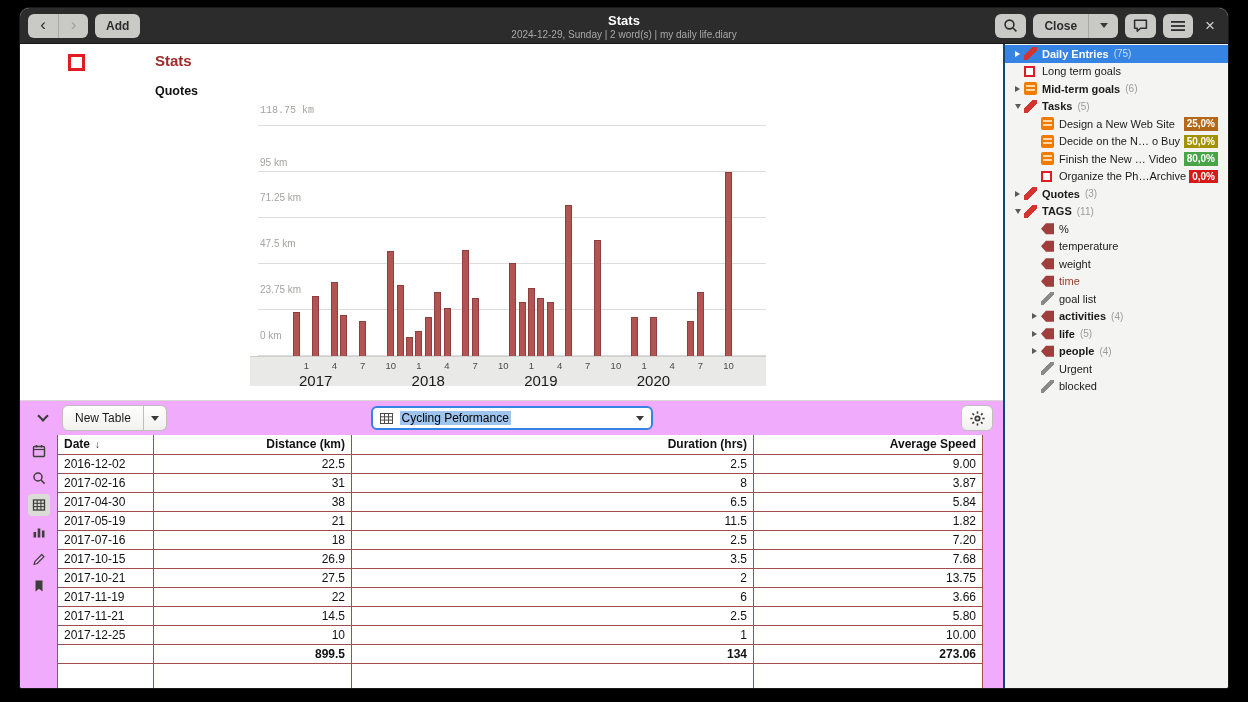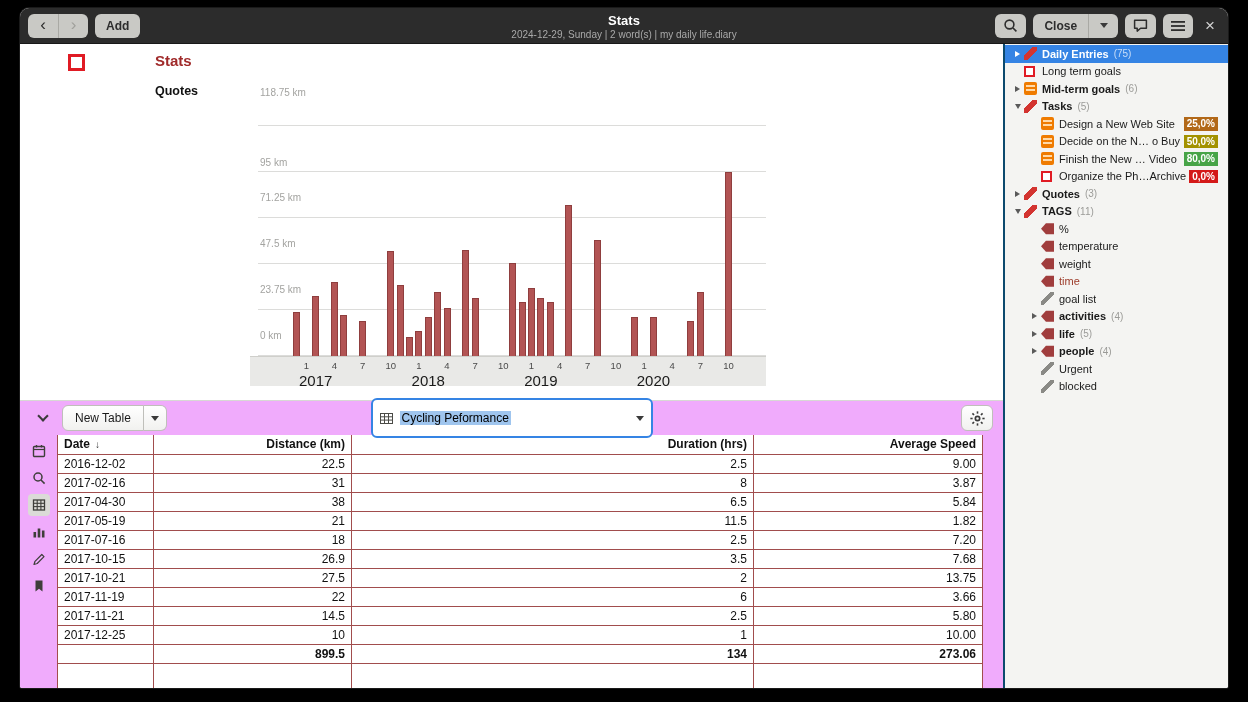--- a/index.html
+++ b/index.html
@@ -41,21 +41,21 @@
 .yearlabel{position:absolute;top:15px;font-size:15px;color:#1a1a1a;transform:translateX(-50%)}
 
 .bottom-panel{flex:1;background:#f0abfc;border-top:1px solid #d8d8d4;display:flex;flex-direction:column;min-height:0}
 .panel-toolbar{flex:0 0 34px;display:flex;align-items:center;padding:0 10px;position:relative}
 .flat-btn{background:transparent;border:none;width:26px;height:26px;display:flex;align-items:center;justify-content:center}
 .chev{width:8px;height:8px;border-right:2px solid #3a3a3a;border-bottom:2px solid #3a3a3a;transform:rotate(45deg);margin-top:-4px}
 .lt-group{display:inline-flex;margin-left:6px}
 .lt-btn{background:linear-gradient(#fff,#f1f1ef);border:1px solid #bfbfba;height:26px;font-size:12px;color:#1a1a1a;display:inline-flex;align-items:center;justify-content:center;padding:0 12px}
 .lt-group .lt-btn:first-child{border-radius:6px 0 0 6px}
 .lt-btn.lt-arrow{border-left:none;border-radius:0 6px 6px 0;padding:0 7px}
-.combo{position:absolute;left:50%;transform:translateX(-50%);width:282px;height:40px;background:#fff;border:2px solid #3584e4;border-radius:6px;display:flex;align-items:center;padding:0 7px;gap:7px}
+.combo{position:absolute;left:50%;transform:translateX(-50%);width:282px;height:24px;background:#fff;border:2px solid #3584e4;border-radius:6px;display:flex;align-items:center;padding:0 7px;gap:7px}
 .combo-value{font-size:12px;color:#000;background:#9fc5ee;padding:0 2px;white-space:nowrap}
 .combo .caret{margin-left:auto}
 .gear-btn{margin-left:auto;width:32px;height:26px;border:1px solid #bfbfba;background:linear-gradient(#fff,#f1f1ef);border-radius:6px;display:flex;align-items:center;justify-content:center}
 .panel-body{flex:1;display:flex;min-height:0;padding-right:20px}
 .mini-toolbar{flex:0 0 37px;display:flex;flex-direction:column;align-items:center;padding-top:5px;gap:5px}
 .mini-btn{width:22px;height:22px;border:none;background:transparent;border-radius:4px;display:flex;align-items:center;justify-content:center}
 .mini-btn.active{background:#dbdbd7}
 .tablewrap{flex:1;min-width:0;height:100%}
 table{width:100%;height:100%;border-collapse:collapse;font-size:12px;color:#111;background:#fff;table-layout:fixed}
 th,td{border:1px solid #a14d4d;padding:0 6px;height:19px;overflow:hidden;white-space:nowrap}
@@ -149,21 +149,21 @@
               <div class="glabel" style="bottom: 0px;">0 km</div>
               <div class="gridline" style="bottom: 45.9677px;"></div>
               <div class="glabel" style="bottom: 45.9677px;">23.75 km</div>
               <div class="gridline" style="bottom: 91.9355px;"></div>
               <div class="glabel" style="bottom: 91.9355px;">47.5 km</div>
               <div class="gridline" style="bottom: 137.903px;"></div>
               <div class="glabel" style="bottom: 137.903px;">71.25 km</div>
               <div class="gridline" style="bottom: 183.871px;"></div>
               <div class="glabel" style="bottom: 173px; text-align: center;">95 km</div>
               <div class="gridline" style="bottom: 229.839px;"></div>
-              <div class="glabel" style="bottom: 243px;">118.75 km</div>
+              <div class="glabel" style="bottom: 225px; font-family: Liberation Mono, monospace;">118.75 km</div>
               <div class="bar" style="left: 43.4091px; height: 43.5484px;"></div>
               <div class="bar" style="left: 62.1727px; height: 60px;"></div>
               <div class="bar" style="left: 80.9364px; height: 73.5484px;"></div>
               <div class="bar" style="left: 90.3182px; height: 40.6452px;"></div>
               <div class="bar" style="left: 109.082px; height: 34.8387px;"></div>
               <div class="bar" style="left: 137.227px; height: 105.29px;"></div>
               <div class="bar" style="left: 146.609px; height: 70.6452px;"></div>
               <div class="bar" style="left: 155.991px; height: 19.3548px;"></div>
               <div class="bar" style="left: 165.373px; height: 25.1613px;"></div>
               <div class="bar" style="left: 174.755px; height: 38.7097px;"></div>

